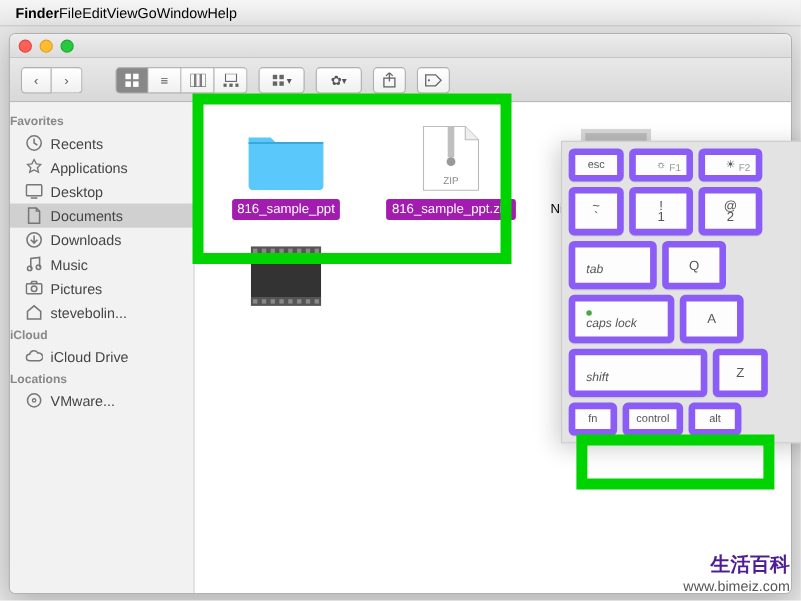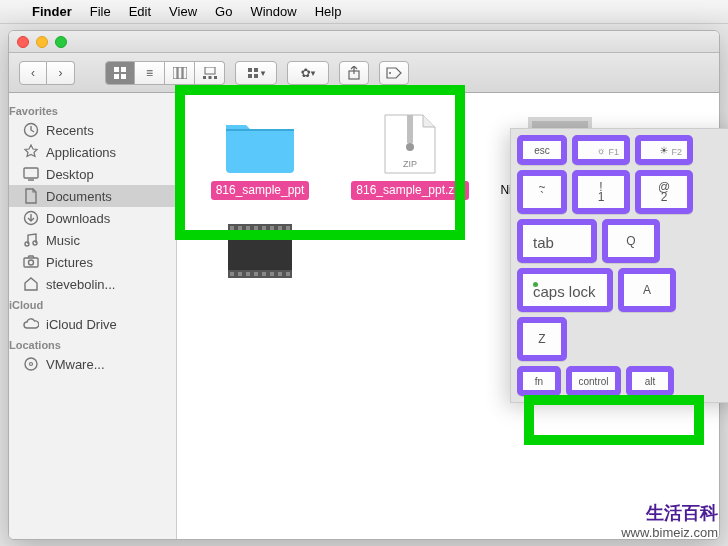--- a/index.html
+++ b/index.html
@@ -1,19 +1,19 @@
 <!DOCTYPE html>
 <html><head>
 <meta charset="utf-8">
 <style>
 * { margin: 0; padding: 0; box-sizing: border-box; font-family: -apple-system, "Helvetica Neue", Arial, sans-serif; }
 body { width: 728px; height: 546px; background: #e8e8e8; overflow: hidden; position: relative; }
 
 
-.menubar { height: 24px; background: linear-gradient(#f5f5f5, #e8e8e8); display: flex; align-items: center; padding: 0 14px; gap: 18px; font-size: 13px; border-bottom: 1px solid #ccc; }
+.menubar { height: 24px; background: linear-gradient(#f5f5f5, #e8e8e8); display: flex; align-items: center; padding: 0 14px; font-size: 13px; border-bottom: 1px solid #ccc; }
 .menubar .apple { font-size: 15px; }
 .menubar .appname { font-weight: 600; }
 .menubar span { cursor: default; }
 
 
 .window { position: absolute; top: 30px; left: 8px; width: 712px; height: 510px; background: #fff; border: 1px solid #b0b0b0; border-radius: 6px; overflow: hidden; box-shadow: 0 8px 30px rgba(0,0,0,0.25); }
 
 .titlebar { height: 22px; background: linear-gradient(#ececec, #dcdcdc); display: flex; align-items: center; padding: 0 8px; border-bottom: 1px solid #b8b8b8; }
 .traffic { display: flex; gap: 7px; }
 .traffic div { width: 12px; height: 12px; border-radius: 50%; }
@@ -37,34 +37,34 @@
 .sb-header { color: #888; font-size: 11px; font-weight: 600; padding: 4px 0 2px; }
 .sb-item { display: flex; align-items: center; gap: 7px; padding: 3px 12px 3px 14px; color: #444; white-space: nowrap; overflow: hidden; text-overflow: ellipsis; }
 .sb-item.selected { background: #d0d0d0; }
 .sb-icon { width: 16px; height: 16px; display: flex; align-items: center; justify-content: center; color: #666; flex-shrink: 0; }
 
 .content { flex: 1; background: #fff; position: relative; padding: 20px 18px; }
 .files { display: flex; gap: 20px; flex-wrap: wrap; align-items: flex-start; }
 .file { width: 130px; display: flex; flex-direction: column; align-items: center; gap: 6px; }
 .file-icon { width: 76px; height: 62px; display: flex; align-items: center; justify-content: center; }
 .file-label { font-size: 12px; text-align: center; padding: 2px 5px; border-radius: 3px; line-height: 1.25; word-break: break-all; }
-.file.selected .file-label { background: #ec4899; color: #fff; }
+.file.selected .file-label { background: #a21caf; color: #fff; }
 
 
 .hl-box { position: absolute; border: 10px solid #00d400; pointer-events: none; }
 .hl1 { top: 85px; left: 175px; width: 290px; height: 155px; }
 .hl2 { top: 395px; left: 524px; width: 180px; height: 50px; }
 
 
 .keyboard { position: absolute; top: 128px; left: 510px; width: 230px; background: #e3e3e3; border: 1px solid #ccc; padding: 6px; display: flex; flex-direction: column; gap: 5px; box-shadow: -4px 4px 20px rgba(0,0,0,0.2); }
 .krow { display: flex; gap: 5px; }
 .key { background: #fdfdfd; border: 6px solid #8b5cf6; border-radius: 5px; height: 44px; display: flex; flex-direction: column; align-items: center; justify-content: center; font-size: 12px; color: #555; position: relative; box-shadow: 0 1px 0 #ccc; }
 .key.fn { height: 30px; font-size: 10px; }
 .key .sub { font-size: 9px; position: absolute; bottom: 2px; right: 5px; color: #999; }
-.key.wide { align-items: flex-start; padding-left: 10px; justify-content: flex-end; padding-bottom: 6px; font-size: 15px; }
+.key.wide { align-items: flex-start; padding-left: 10px; justify-content: flex-end; padding-bottom: 6px; font-size: 11px; font-style: italic; }
 .key .top { position: absolute; top: 4px; }
 .key .bot { position: absolute; bottom: 4px; }
 
 
 .watermark { position: absolute; bottom: 6px; right: 10px; font-size: 13px; color: #555; text-shadow: 0 1px 2px #fff; display:flex; flex-direction:column; align-items:flex-end;}
 .watermark .cn { color: #4c1d95; font-weight: bold; font-size: 18px; text-shadow: 1px 1px 0 #fff; }
 
 svg { display: block; }
 </style>
 </head>
@@ -346,20 +346,23 @@
     <div class="krow">
       <div class="key wide" style="width: 96px;">
         <span>caps lock</span>
         <span style="position: absolute; left: 10px; top: 8px; width: 5px; height: 5px; border-radius: 50%; background: rgb(68, 170, 68);"></span>
       </div>
       <div class="key" style="width: 58px;">
         <span>A</span>
       </div>
     </div>
     <div class="krow">
+      <div class="key wide" style="width: 126px;">
+        <span>shift</span>
+      </div>
       <div class="key" style="width: 50px;">
         <span>Z</span>
       </div>
     </div>
     <div class="krow">
       <div class="key fn" style="width: 44px;">
         <span>fn</span>
       </div>
       <div class="key fn" style="width: 55px;">
         <span>control</span>

